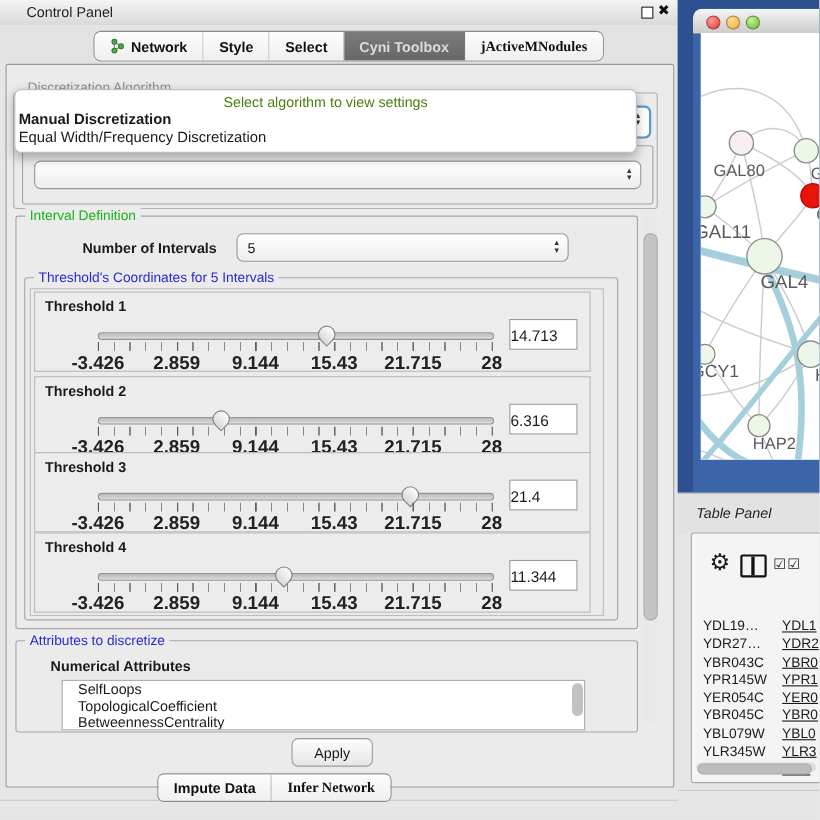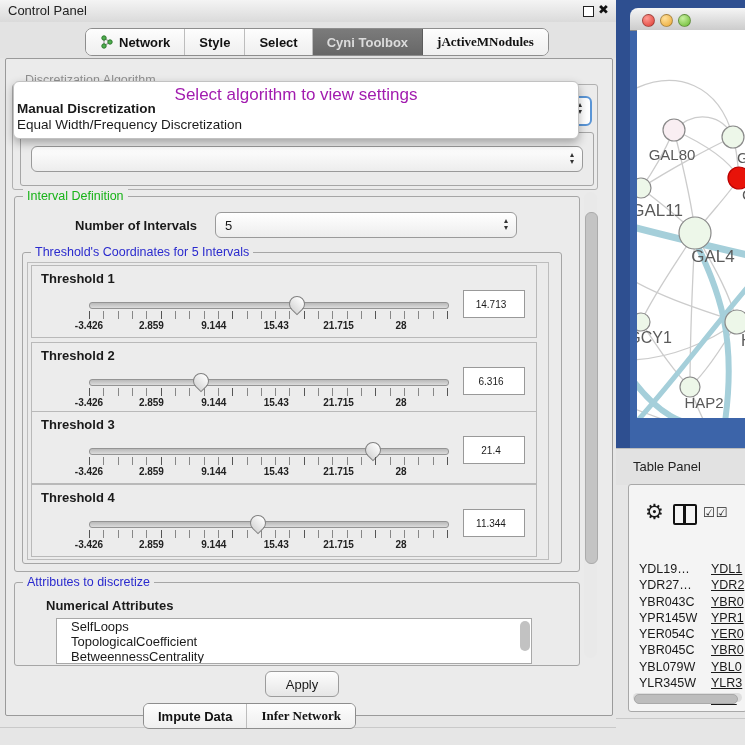--- a/index.html
+++ b/index.html
@@ -3,21 +3,21 @@
 <meta charset="utf-8">
 <style>
   html,body{margin:0;padding:0;}
   body{width:745px;height:745px;position:relative;overflow:hidden;
        font-family:"Liberation Sans","DejaVu Sans",sans-serif;
        background:#e6e6e6;color:#1a1a1a;}
   .abs{position:absolute;}
   
   .titlebar{left:0;top:0;width:616px;height:22px;
     background:linear-gradient(#f4f4f4,#dadada);border-bottom:1px solid #9f9f9f;}
-  .titlebar .wt{position:absolute;left:8px;top:3px;font-size:13px;color:#222;}
+  .titlebar .wt{position:absolute;left:24px;top:3px;font-size:13px;color:#222;}
   .float-btn{position:absolute;left:583px;top:6px;width:9px;height:9px;border:1.5px solid #222;background:#fff;}
   .close-btn{position:absolute;left:598px;top:2px;font-size:13px;font-weight:bold;color:#111;}
   .tabbar{left:0;top:22px;width:712px;height:36px;background:#e3e3e3;}
   .tabgroup{position:absolute;left:85px;top:6px;height:26px;display:flex;
     border:1px solid #8d8d8d;border-radius:7px;overflow:hidden;background:#fbfbfb;}
   .tab{display:flex;align-items:center;justify-content:center;gap:5px;
     font-size:13px;font-weight:600;padding:0 14px;background:linear-gradient(#fdfdfd,#efefef);
     border-right:1px solid #bdbdbd;white-space:nowrap;color:#111;}
   .tab:last-child{border-right:none;font-family:Liberation Serif, serif;}
   .tab.active{background:linear-gradient(#7b7b7b,#676767);color:#dcdcdc;border-right-color:#5c5c5c;}
@@ -25,54 +25,54 @@
     border:1px solid #9a9a9a;border-radius:2px;}
   .group{position:absolute;border:1px solid #a6a6a6;border-radius:3px;}
   .gtitle{position:absolute;top:-8px;left:8px;background:#ebebeb;padding:0 4px;font-size:12.5px;}
   .combo{position:absolute;height:26px;background:linear-gradient(#ffffff,#ededed);
     border:1px solid #9a9a9a;border-radius:6px;font-size:13px;display:flex;align-items:center;
     padding-left:9px;box-sizing:border-box;}
   .spin{position:absolute;right:8px;top:4px;display:flex;flex-direction:column;line-height:7px;
     font-size:8px;color:#333;text-align:center;}
   .popup{left:13px;top:81px;width:564px;height:56px;background:#fff;border:1px solid #c2c2c2;
     border-radius:6px;box-shadow:0 4px 10px rgba(0,0,0,.30);z-index:6;}
-  .popup .hint{position:absolute;top:3px;left:0;width:100%;text-align:center;font-size:17px;color:#a21caf;}
+  .popup .hint{position:absolute;top:3px;left:0;width:100%;text-align:center;font-size:13px;color:#4d7c0f;}
   .popup .opt{position:absolute;left:3px;font-size:13.5px;white-space:nowrap;}
   .focus-combo{position:absolute;left:22px;top:96px;width:566px;height:26px;background:#fff;
     border:2px solid #5a95d6;border-radius:6px;z-index:2;}
   .thr-box{position:absolute;left:31px;width:504px;height:71px;background:#ececec;
     border:1px solid #b9b9b9;}
   .thr-label{position:absolute;left:9px;top:5px;font-size:13px;font-weight:bold;}
   .track{position:absolute;left:57px;top:36px;width:358px;height:5px;border-radius:3px;
     background:linear-gradient(#b9b9b9,#dcdcdc);border:1px solid #949494;}
   .thumb{position:absolute;top:-7px;width:14px;height:14px;background:linear-gradient(#fdfdfd,#d8d8d8);
     border:1px solid #808080;border-radius:50% 50% 0 50%;transform:rotate(45deg);}
   .ticks{position:absolute;left:57px;top:45px;width:358px;height:8px;
     background:repeating-linear-gradient(to right,#878787 0,#878787 1px,transparent 1px,transparent 14.32px);}
   .majtick{position:absolute;top:0;width:1px;height:8px;background:#555;}
-  .ticklabels{position:absolute;left:57px;top:54px;width:312px;height:12px;font-size:10px;font-weight:600;color:#222;}
+  .ticklabels{position:absolute;left:57px;top:54px;width:358px;height:12px;font-size:17px;font-weight:600;color:#222;}
   .ticklabels span{position:absolute;transform:translateX(-50%);white-space:nowrap;}
   .valbox{position:absolute;left:431px;top:24px;width:62px;height:28px;background:#fff;
-    border:1px solid #999;font-size:10px;text-align:center;line-height:28px;padding-right:6px;box-sizing:border-box;}
+    border:1px solid #999;font-size:14px;text-align:left;line-height:28px;padding-right:6px;box-sizing:border-box;}
   .vscroll{position:absolute;left:584px;top:192px;width:13px;height:466px;background:#e9e9e9;border-radius:7px;}
   .vthumb{position:absolute;left:1px;top:20px;width:11px;height:350px;background:#c4c4c4;
     border:1px solid #ababab;border-radius:6px;}
   .btn{position:absolute;height:24px;background:linear-gradient(#fdfdfd,#e6e6e6);
     border:1px solid #9c9c9c;border-radius:6px;font-size:13px;display:flex;align-items:center;justify-content:center;}
   .listbox{position:absolute;left:56px;top:618px;width:474px;height:44px;background:#fff;border:1px solid #a8a8a8;overflow:hidden;}
   .listbox .li{font-size:13px;padding-left:14px;line-height:15px;white-space:nowrap;}
   .list-vscroll{position:absolute;right:1px;top:2px;width:10px;height:30px;background:#c2c2c2;border-radius:5px;}
   
   .desktop{left:616px;top:0;width:129px;height:448px;background:#2e4f90;}
   .netwin-frame{left:630px;top:8px;width:115px;height:440px;background:#3c64a9;border-radius:8px 0 0 0;}
   .netwin-titlebar{left:630px;top:8px;width:115px;height:22px;border-radius:8px 0 0 0;
     background:linear-gradient(#f5f5f5,#cccccc);border-bottom:1px solid #8a8a8a;}
   .light{position:absolute;top:6px;width:11px;height:11px;border-radius:50%;border:1px solid rgba(0,0,0,.3);}
   .netcontent{left:637px;top:30px;width:108px;height:388px;background:#fff;overflow:hidden;}
-  .tp-bar{left:616px;top:448px;width:129px;height:36px;background:#e2e2e2;border-top:1px solid #bdbdbd;}
+  .tp-bar{left:616px;top:448px;width:129px;height:36px;background:#e2e2e2;border-top:1px solid #bdbdbd;font-style:italic;}
   .tp-title{position:absolute;left:17px;top:10px;font-size:13px;color:#222;}
   .tp-panel{left:628px;top:484px;width:117px;height:226px;background:#f4f4f4;
     border:1px solid #a8a8a8;border-radius:3px;overflow:hidden;}
   .gear{position:absolute;left:16px;top:16px;font-size:21px;color:#1a1a1a;line-height:21px;}
   .colsicon{position:absolute;left:44px;top:19px;width:20px;height:17px;border:2.5px solid #111;border-radius:2px;}
   .colsicon::after{content:"";position:absolute;left:8px;top:0;width:2.5px;height:17px;background:#111;}
   .checks{position:absolute;left:74px;top:20px;font-size:13px;color:#222;letter-spacing:1px;}
   .th-row{position:absolute;left:2px;top:52px;height:23px;display:flex;font-size:13px;}
   .th-cell{border:1px solid #9fb4be;box-sizing:border-box;display:flex;align-items:center;justify-content:center;overflow:hidden;}
   .tb-rows{position:absolute;left:2px;top:76px;width:115px;font-size:12.5px;}

